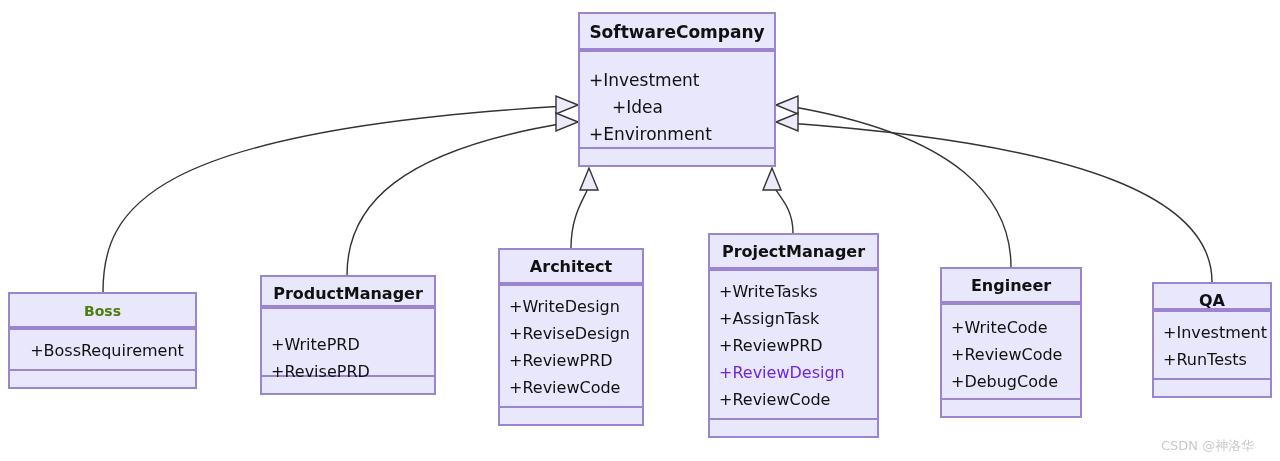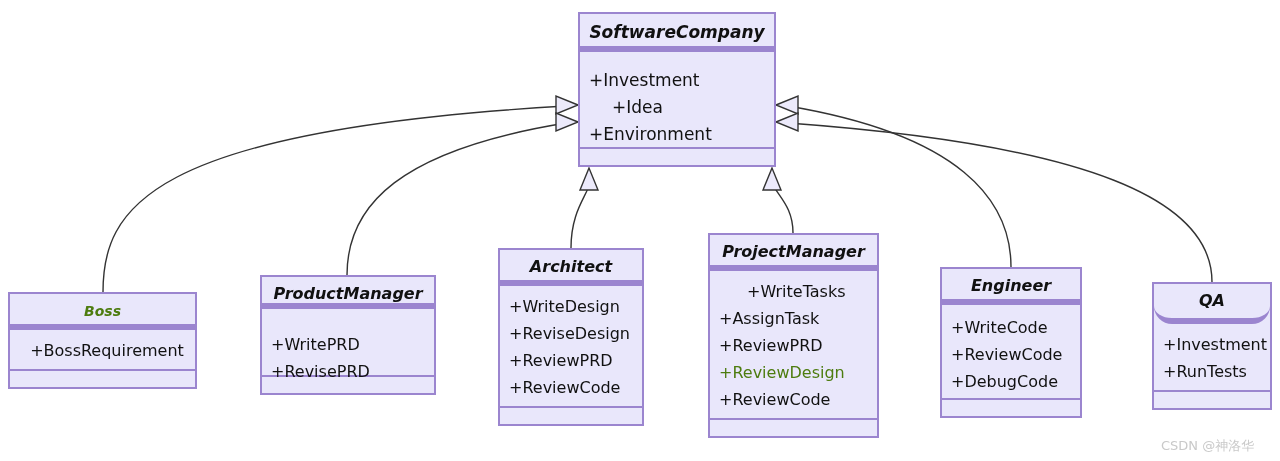--- a/index.html
+++ b/index.html
@@ -30,25 +30,24 @@
     position: absolute;
     box-sizing: border-box;
     border: 2px solid #9b85cf;
     background: #e9e7fb;
     z-index: 2;
   }
   .uml-name {
     text-align: center;
     font-weight: bold;
     color: #111111;
-    border-bottom: 6px solid #0f766e;
+    border-bottom: 4px solid #0f766e;
     box-sizing: border-box;
     white-space: nowrap;
     overflow: hidden;
-    font-style: italic;
   }
   .uml-attrs {
     border-bottom: 2px solid #9b85cf;
     box-sizing: border-box;
     padding: 0;
   }
   .uml-attr {
     color: #111111;
     white-space: nowrap;
     padding-left: 9px;
@@ -128,39 +127,39 @@
           <div class="uml-attr" style="height: 27px; line-height: 27px; font-size: 16px; color: rgb(17, 17, 17);">+WriteDesign</div>
           <div class="uml-attr" style="height: 27px; line-height: 27px; font-size: 16px; color: rgb(17, 17, 17);">+ReviseDesign</div>
           <div class="uml-attr" style="height: 27px; line-height: 27px; font-size: 16px; color: rgb(17, 17, 17);">+ReviewPRD</div>
           <div class="uml-attr" style="height: 27px; line-height: 27px; font-size: 16px; color: rgb(17, 17, 17);">+ReviewCode</div>
         </div>
         <div class="uml-ops" style="height: 16px;"></div>
       </div>
       <div class="uml-class" style="left: 708px; top: 233px; width: 171px; background: rgb(233, 231, 251); border-color: rgb(155, 133, 207);">
         <div class="uml-name" style="height: 36px; line-height: 34px; font-size: 16px; border-bottom-color: rgb(155, 133, 207); color: rgb(17, 17, 17);">ProjectManager</div>
         <div class="uml-attrs" style="height: 149px; padding-top: 7px; border-bottom-color: rgb(155, 133, 207);">
-          <div class="uml-attr" style="height: 27px; line-height: 27px; font-size: 16px; color: rgb(17, 17, 17); margin-left: 28px;">+WriteTasks</div>
+          <div class="uml-attr" style="height: 27px; line-height: 27px; font-size: 16px; color: rgb(17, 17, 17);">+WriteTasks</div>
           <div class="uml-attr" style="height: 27px; line-height: 27px; font-size: 16px; color: rgb(17, 17, 17);">+AssignTask</div>
           <div class="uml-attr" style="height: 27px; line-height: 27px; font-size: 16px; color: rgb(17, 17, 17);">+ReviewPRD</div>
-          <div class="uml-attr" style="height: 27px; line-height: 27px; font-size: 16px; color: #4d7c0f;">+ReviewDesign</div>
+          <div class="uml-attr" style="height: 27px; line-height: 27px; font-size: 16px; color: #6d28d9;">+ReviewDesign</div>
           <div class="uml-attr" style="height: 27px; line-height: 27px; font-size: 16px; color: rgb(17, 17, 17);">+ReviewCode</div>
         </div>
         <div class="uml-ops" style="height: 16px;"></div>
       </div>
       <div class="uml-class" style="left: 940px; top: 267px; width: 142px; background: rgb(233, 231, 251); border-color: rgb(155, 133, 207);">
         <div class="uml-name" style="height: 36px; line-height: 34px; font-size: 16px; border-bottom-color: rgb(155, 133, 207); color: rgb(17, 17, 17);">Engineer</div>
         <div class="uml-attrs" style="height: 95px; padding-top: 9px; border-bottom-color: rgb(155, 133, 207);">
           <div class="uml-attr" style="height: 27px; line-height: 27px; font-size: 16px; color: rgb(17, 17, 17);">+WriteCode</div>
           <div class="uml-attr" style="height: 27px; line-height: 27px; font-size: 16px; color: rgb(17, 17, 17);">+ReviewCode</div>
           <div class="uml-attr" style="height: 27px; line-height: 27px; font-size: 16px; color: rgb(17, 17, 17);">+DebugCode</div>
         </div>
         <div class="uml-ops" style="height: 16px;"></div>
       </div>
       <div class="uml-class" style="left: 1152px; top: 282px; width: 120px; background: rgb(233, 231, 251); border-color: rgb(155, 133, 207);">
-        <div class="uml-name" style="height: 40px; line-height: 34px; font-size: 16px; border-bottom-color: rgb(155, 133, 207); color: rgb(17, 17, 17); border-radius: 18px;">QA</div>
+        <div class="uml-name" style="height: 28px; line-height: 34px; font-size: 16px; border-bottom-color: rgb(155, 133, 207); color: rgb(17, 17, 17);">QA</div>
         <div class="uml-attrs" style="height: 68px; padding-top: 7px; border-bottom-color: rgb(155, 133, 207);">
           <div class="uml-attr" style="height: 27px; line-height: 27px; font-size: 16px; color: rgb(17, 17, 17);">+Investment</div>
           <div class="uml-attr" style="height: 27px; line-height: 27px; font-size: 16px; color: rgb(17, 17, 17);">+RunTests</div>
         </div>
         <div class="uml-ops" style="height: 16px;"></div>
       </div>
     </div>
 
   <div class="watermark" style="left: 1161px; top: 437px;">CSDN @神洛华</div>
 

